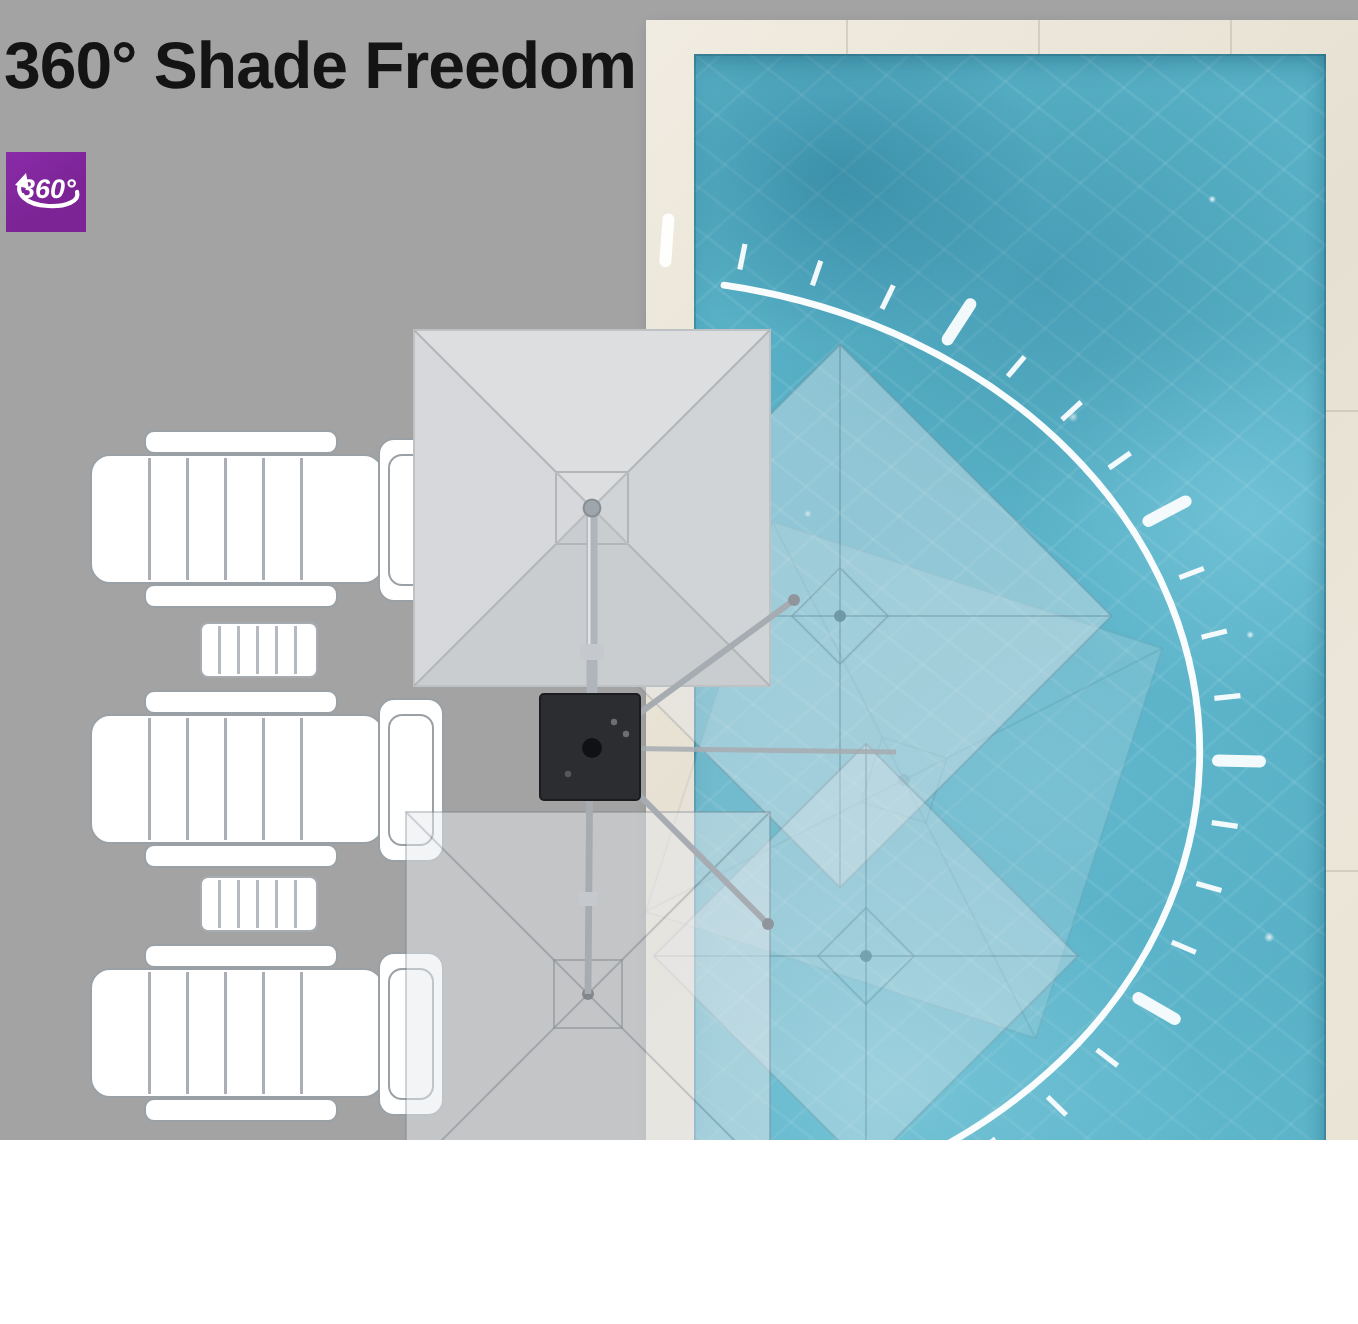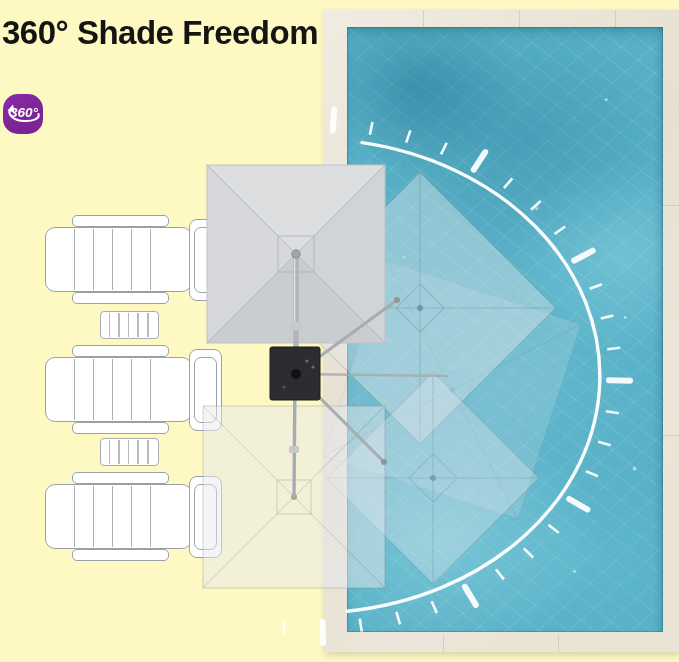--- a/index.html
+++ b/index.html
@@ -1,23 +1,23 @@
 <!DOCTYPE html>
 <html style="--badge-purple: #7c2496; --pool-water: #57b0c6; --pool-deck: #ece6da; --canopy-gray: #d2d5d8; --umbrella-base: #2c2d30; --arc-white: #ffffff; --title-black: #141414;"><head>
 <meta charset="utf-8">
 <style>
   html,body{margin:0;padding:0;background:#fff;}
-  .canvas{position:relative;width:679px;height:662px;background:#fef9c3;overflow:hidden;
+  .canvas{position:relative;width:679px;height:570px;background:#a3a3a3;overflow:hidden;
           font-family:"Liberation Sans",sans-serif;}
 
   
   .hdr{position:absolute;left:2px;top:14px;z-index:6;}
   .title{margin:0;font-size:33px;font-weight:bold;letter-spacing:-0.5px;color:var(--title-black,#141414);}
   .subtitle{margin:7px 0 0 1px;font-size:16.5px;color:#1f1f1f;}
-  .badge{position:absolute;left:3px;top:94px;width:40px;height:40px;border-radius:15px;z-index:6;
+  .badge{position:absolute;left:3px;top:76px;width:40px;height:40px;border-radius:0;z-index:6;
          background:linear-gradient(145deg,#8a2ba8,var(--badge-purple,#7c2496) 60%);
          display:flex;align-items:center;justify-content:center;}
 
   
   .deck{position:absolute;left:323px;top:10px;width:356px;height:642px;z-index:1;
         background:linear-gradient(135deg,#f1ece1,#e6e0d2 45%,#ece6da 70%,#e9e3d5);
         box-shadow:2px 3px 7px rgba(0,0,0,.16);}
   .water{position:absolute;left:24px;top:17px;right:16px;bottom:20px;
     background:
       radial-gradient(3px 3px at 82% 12%,rgba(255,255,255,.9),transparent 65%),

